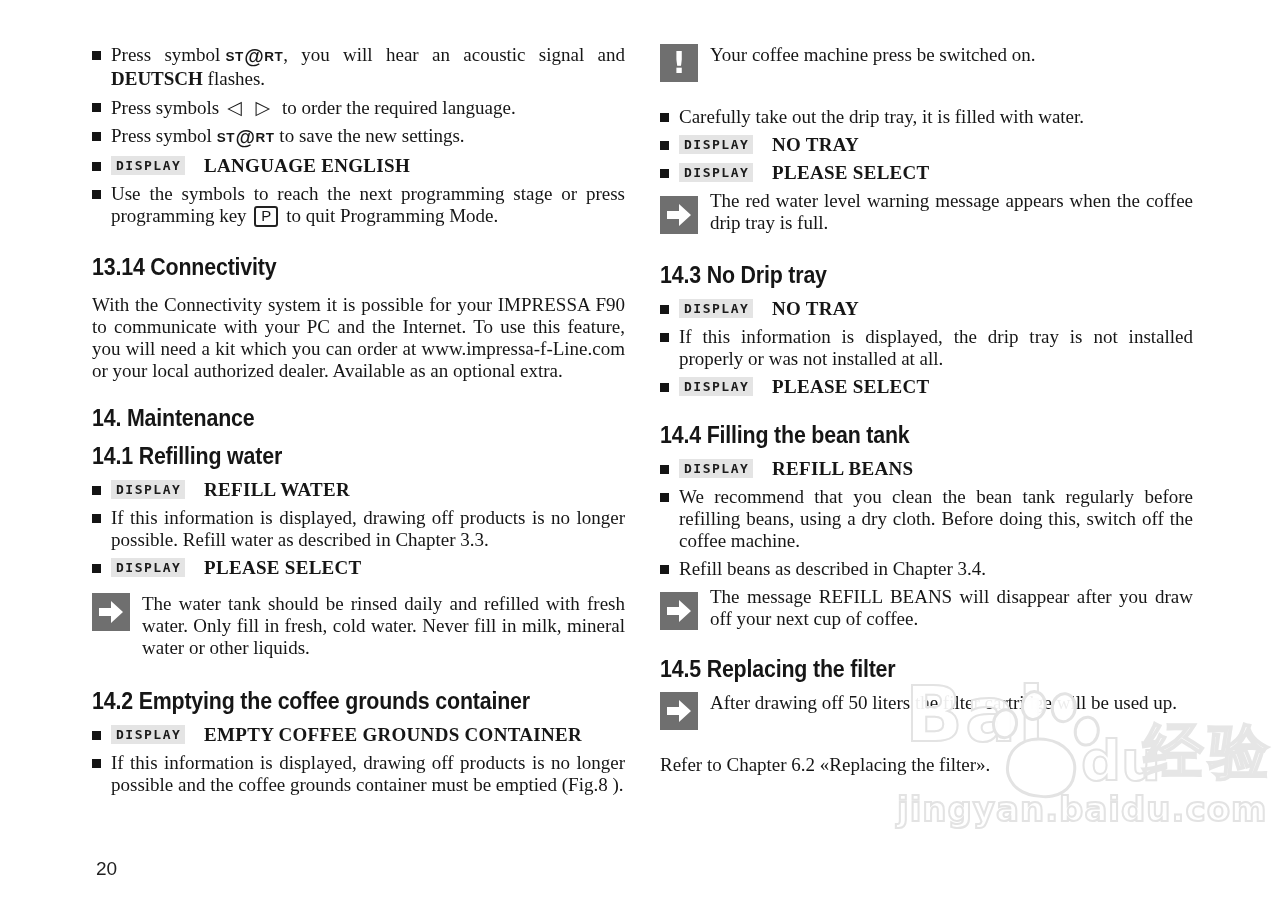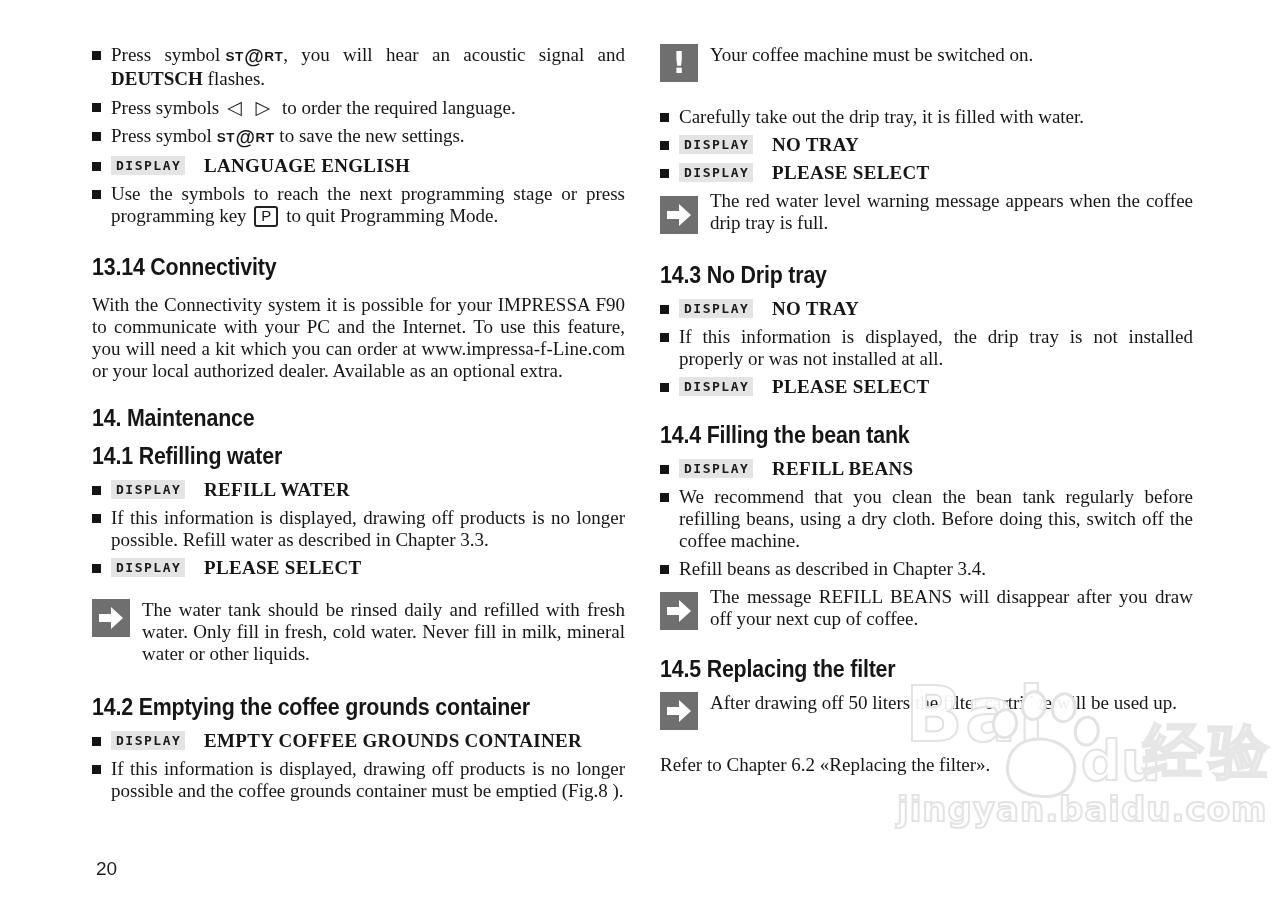--- a/index.html
+++ b/index.html
@@ -79,21 +79,21 @@
   .wm-paw { position:absolute; left:104px; top:2px; width:112px; height:116px; transform:rotate(8deg); }
   .wm-paw div { position:absolute; border:3px solid #e3e3e3; background:rgba(255,255,255,0.92); }
   .wm-pad  { left:20px; top:48px; width:64px; height:54px; border-radius:48% 48% 45% 45%; }
   .wm-toe1 { left:0;    top:24px; width:20px; height:25px; border-radius:50%; }
   .wm-toe2 { left:26px; top:2px;  width:20px; height:25px; border-radius:50%; }
   .wm-toe3 { left:56px; top:0;    width:20px; height:25px; border-radius:50%; }
   .wm-toe4 { left:82px; top:20px; width:20px; height:25px; border-radius:50%; }
 
   
   .mt-sec   { margin-top:27px; margin-bottom:14px; }
-  .mt-note  { margin-top:20px; }
+  .mt-note  { margin-top:14px; }
   .mt-small { margin-top:4px;align-items:flex-end; }
 </style>
 </head>
 <body>
 
 <div class="page">
 
   <div class="col col-left">
 
     <div class="bi">
@@ -171,21 +171,21 @@
       <span>If this information is displayed, drawing off products is no longer possible and the coffee grounds container must be emptied (Fig.8 ).</span>
     </div>
   </div>
 
   <div class="col col-right">
 
     <div class="note" style="margin-bottom:24px;">
       <div class="nicon">
         <span class="warn-glyph">!</span>
       </div>
-      <div class="ntext">Your coffee machine must be switched on.</div>
+      <div class="ntext">Your coffee machine press be switched on.</div>
     </div>
 
     <div class="bi">
       <span class="sq"></span>
       <span>Carefully take out the drip tray, it is filled with water.</span>
     </div>
     <div class="bi">
       <span class="sq"></span>
       <span class="dbadge">DISPLAY</span>
       <span class="dmsg">NO TRAY</span>

